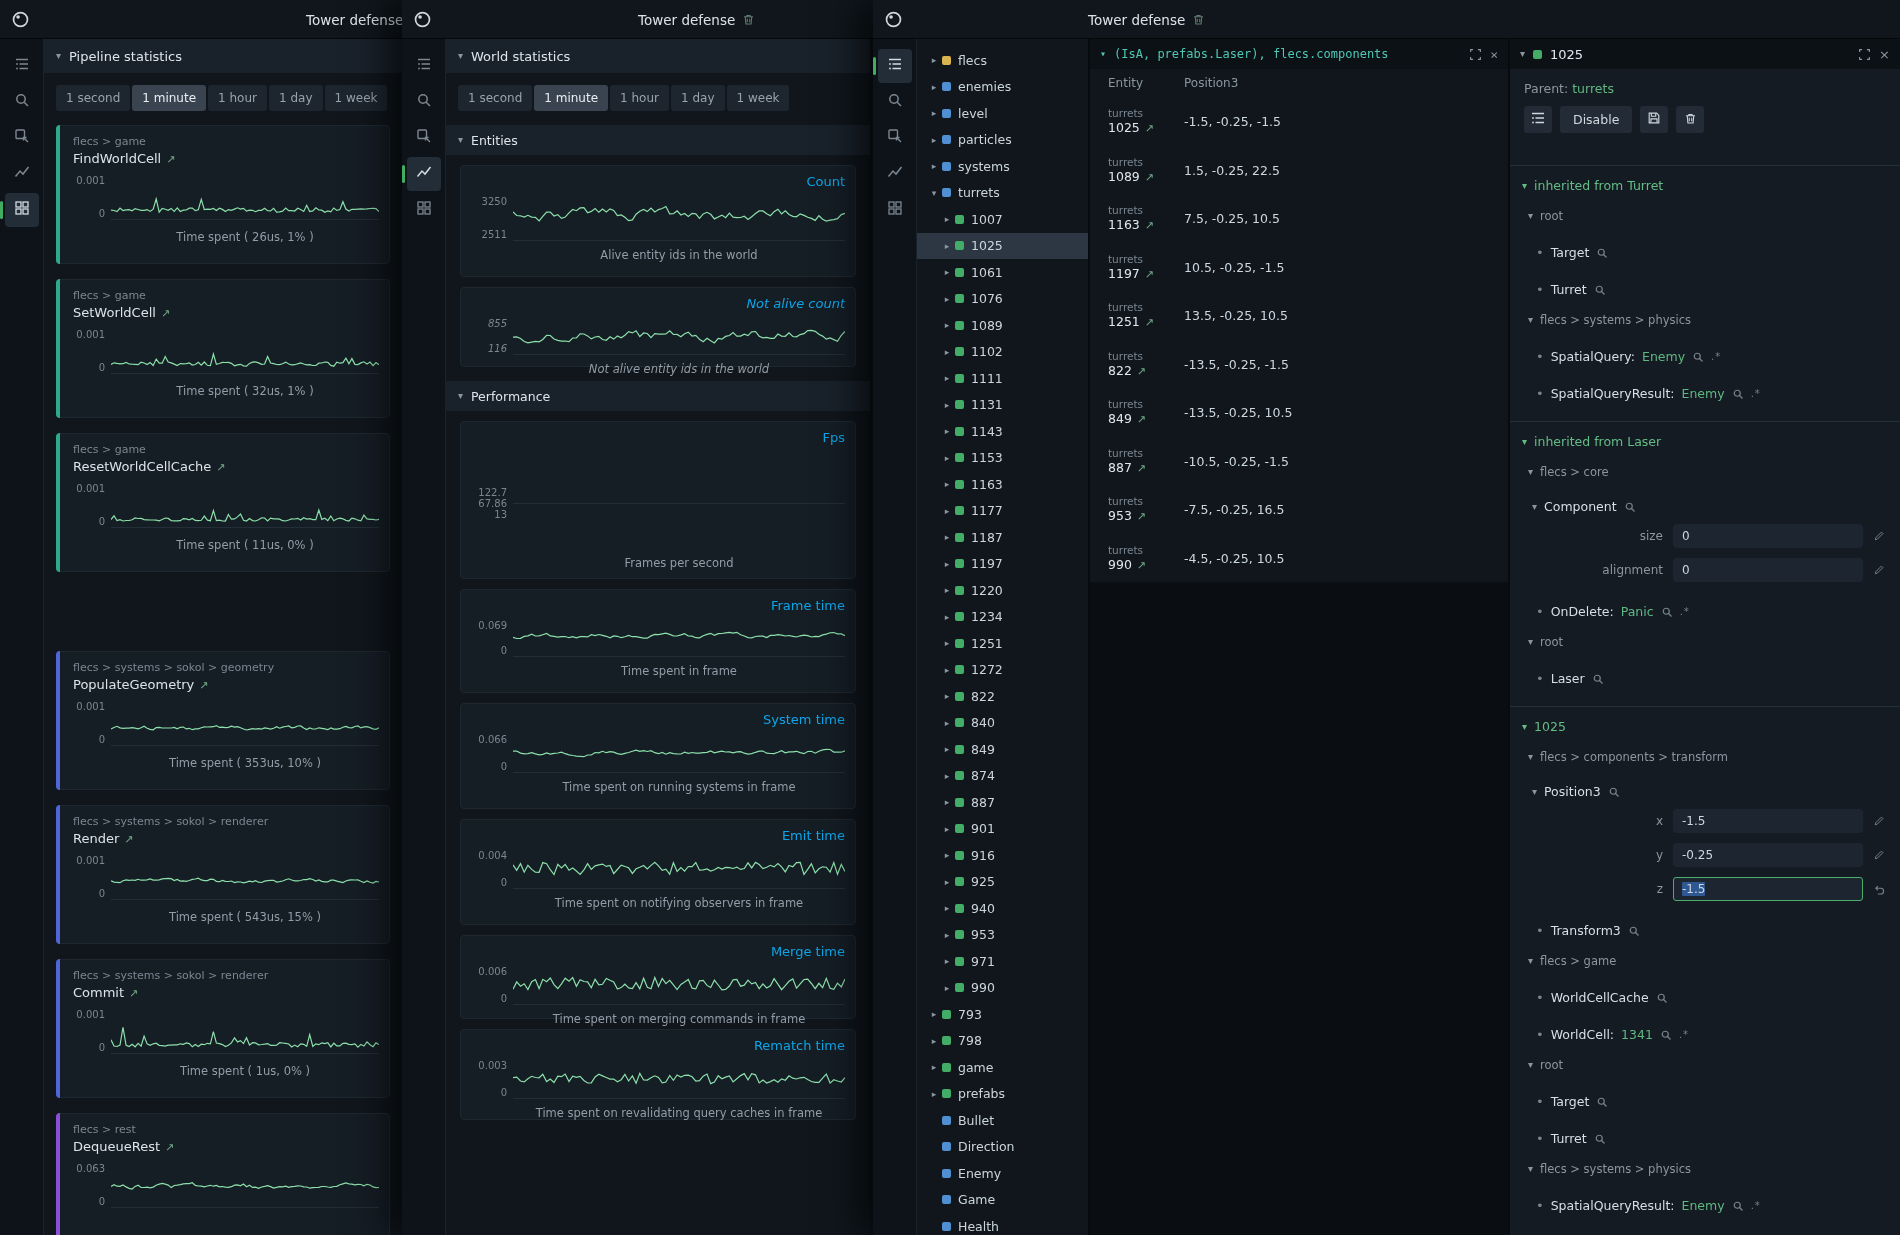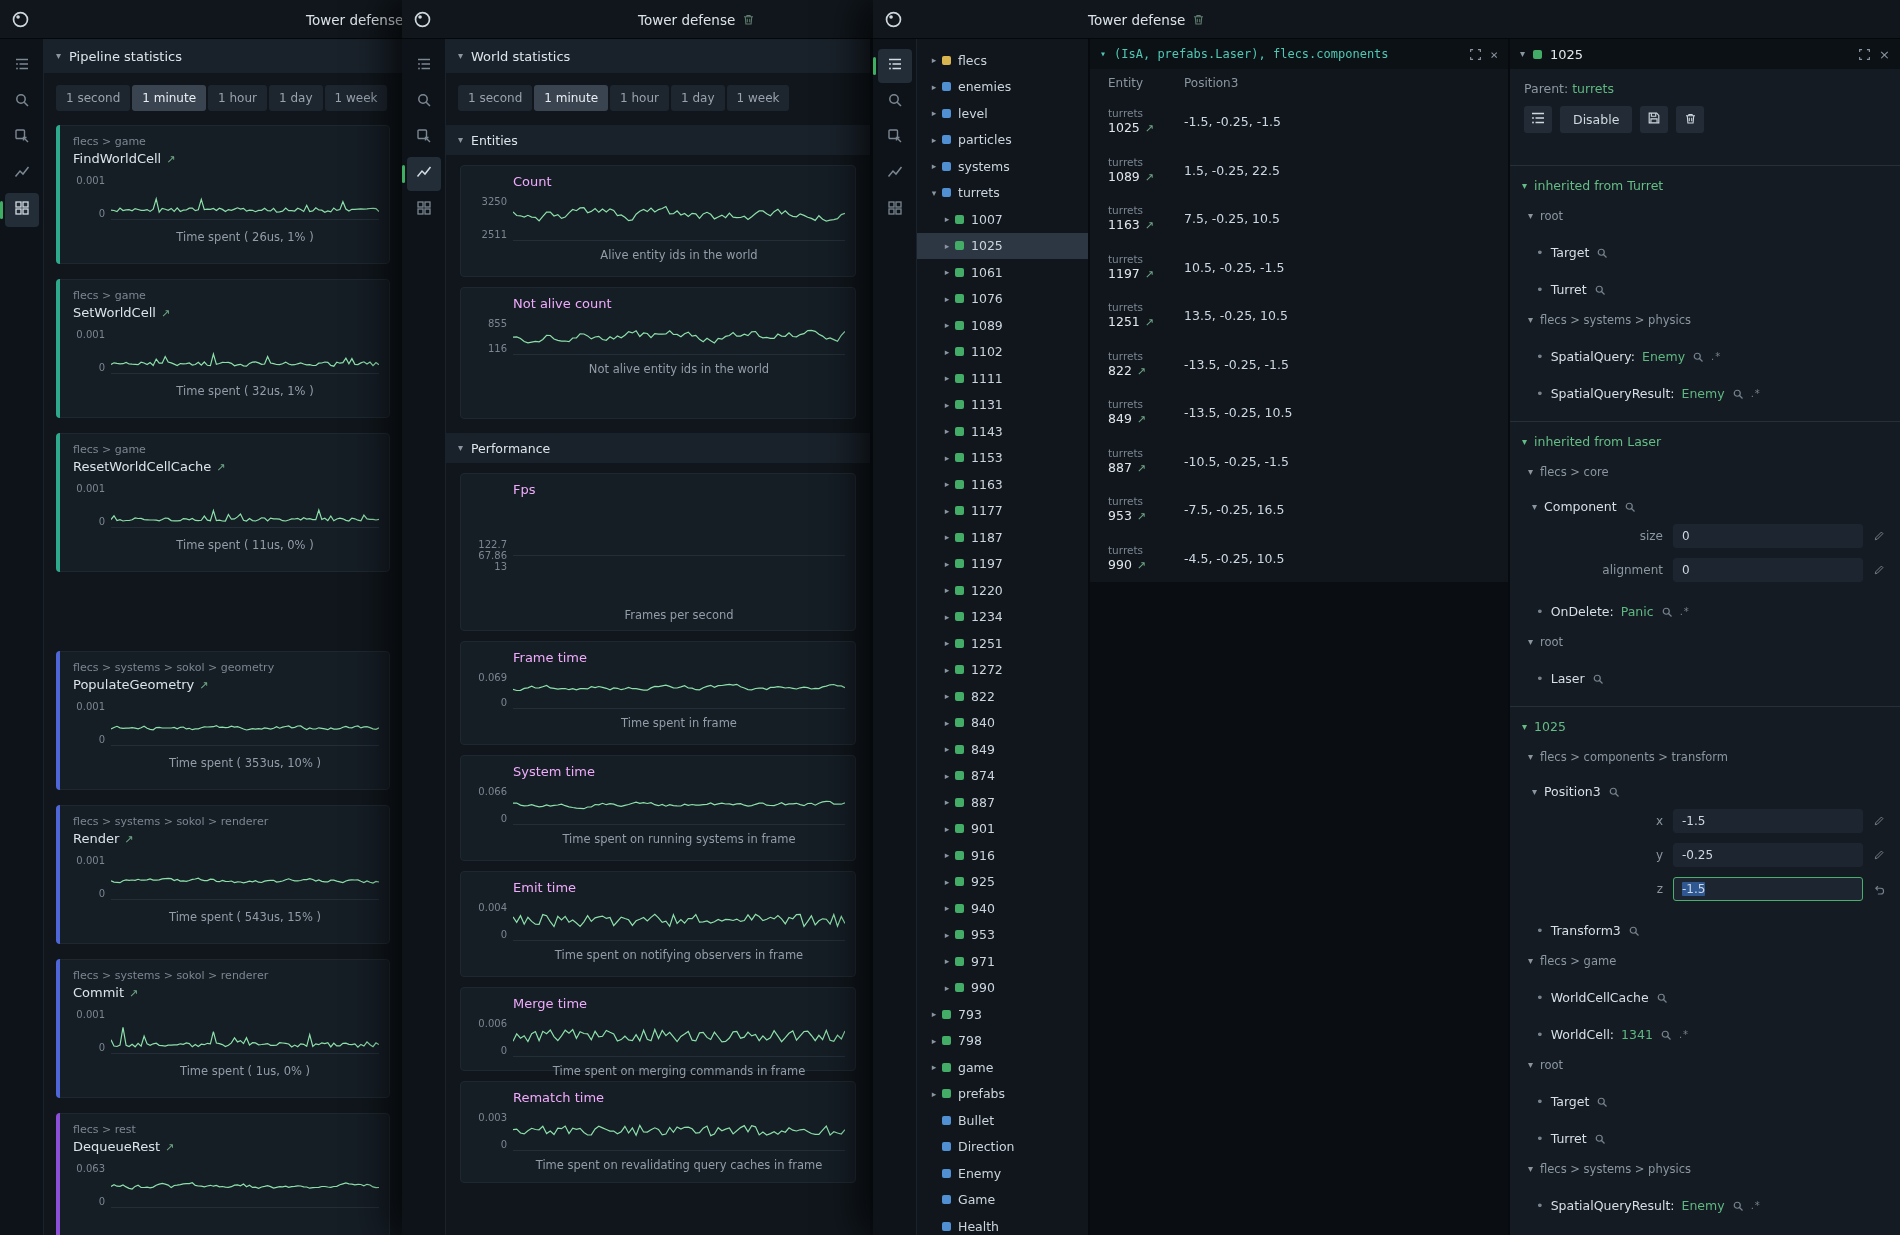--- a/index.html
+++ b/index.html
@@ -38,21 +38,21 @@
   .nm .lk,.qr2 .lk{color:#6fa584;font-size:11px;margin-left:5px}
   .plot{display:flex;margin-top:8px;height:46px}
   .ylabs{width:38px;display:flex;flex-direction:column;justify-content:space-between;align-items:flex-end;padding:1px 6px 1px 0;font-size:10px;color:#7b8691;flex-shrink:0}
   .lines{flex:1;position:relative;border-bottom:1px solid #242e38;overflow:hidden}
   .lines svg{position:absolute;left:0;top:0}
   .cap{font-size:11.5px;color:#929da8;text-align:center;margin-top:10px;padding-left:38px;white-space:nowrap}
   
   .sechead{height:30px;background:#19212a;display:flex;align-items:center;gap:8px;padding:0 12px;font-size:12.5px;color:#dde4ea;margin-top:14px}
   .wcards{display:flex;flex-direction:column;gap:10px;margin:10px 14px 0}
   .wcard{background:#151d25;border:1px solid #1f2830;border-radius:4px;padding:8px 10px;flex-shrink:0}
-  .wct{font-size:13px;color:#f0abfc;text-align:left;padding-left:42px;margin-bottom:6px;white-space:nowrap}
+  .wct{font-size:13px;color:#0ea5e9;text-align:right;padding-left:42px;margin-bottom:6px;white-space:nowrap}
   
   .tree{width:173px;background:#10161c;border-right:2px solid #070b0f;padding-top:8px;overflow:hidden;flex-shrink:0}
   .trow{height:26.5px;display:flex;align-items:center;font-size:12.5px;color:#ccd5dd;cursor:pointer;white-space:nowrap}
   .trow.selected{background:#2d3743}
   .tarrow{width:14px;text-align:center;color:#8a95a0;font-size:9px;flex-shrink:0}
   .tsq{width:9px;height:9px;border-radius:2px;margin:0 7px 0 1px;flex-shrink:0}
   
   .qpanel{width:420px;background:#10161c;border-right:2px solid #070b0f;display:flex;flex-direction:column;flex-shrink:0}
   .qhead{height:30px;background:#0c1116;display:flex;align-items:center;gap:8px;padding:0 10px;font-family:"DejaVu Sans Mono","Liberation Mono",monospace;font-size:12px;color:#4fc8b4;flex-shrink:0}
   .qhead .caret{color:#4fc8b4}
@@ -358,21 +358,21 @@
                     <span>2511</span>
                   </div>
                   <div class="lines">
                     <svg width="332" height="45">
                       <polyline points="0.0,16.8 3.7,20.5 7.5,20.8 11.2,22.0 14.9,20.3 18.7,22.1 22.4,22.3 26.1,25.9 29.8,21.4 33.6,17.0 37.3,17.1 41.0,21.0 44.8,19.7 48.5,23.4 52.2,22.1 56.0,17.8 59.7,14.5 63.4,15.7 67.1,12.9 70.9,12.6 74.6,17.7 78.3,16.4 82.1,13.6 85.8,17.3 89.5,14.0 93.3,17.0 97.0,13.9 100.7,15.5 104.4,20.6 108.2,19.9 111.9,22.3 115.6,25.6 119.4,24.9 123.1,19.2 126.8,16.3 130.6,14.4 134.3,16.6 138.0,13.1 141.8,17.0 145.5,14.6 149.2,13.5 152.9,11.5 156.7,18.9 160.4,18.7 164.1,15.9 167.9,20.0 171.6,18.5 175.3,21.5 179.1,18.4 182.8,18.8 186.5,23.4 190.2,18.9 194.0,17.3 197.7,19.3 201.4,23.9 205.2,22.0 208.9,20.1 212.6,22.7 216.4,18.2 220.1,22.1 223.8,22.6 227.6,22.5 231.3,21.2 235.0,24.5 238.7,21.7 242.5,18.6 246.2,15.9 249.9,15.9 253.7,18.8 257.4,20.7 261.1,16.7 264.9,14.2 268.6,18.9 272.3,15.9 276.0,19.5 279.8,21.3 283.5,21.8 287.2,18.9 291.0,20.4 294.7,22.2 298.4,23.4 302.2,25.4 305.9,20.7 309.6,24.2 313.3,26.0 317.1,25.2 320.8,24.6 324.5,23.6 328.3,19.6 332.0,18.4" fill="none" stroke="#8ce0aa" stroke-width="1.2"></polyline>
                     </svg>
                   </div>
                 </div>
                 <div class="cap" style="margin-top: 7px; padding-left: 42px;">Alive entity ids in the world</div>
               </div>
-              <div class="wcard" style="height: 132px;">
+              <div class="wcard" style="height: 80px; font-style: italic;">
                 <div class="wct">Not alive count</div>
                 <div class="plot" style="height: 38px; margin-top: 0px;">
                   <div class="ylabs" style="width: 42px;">
                     <span>855</span>
                     <span>116</span>
                   </div>
                   <div class="lines">
                     <svg width="332" height="37">
                       <polyline points="0.0,20.1 3.7,19.9 7.5,21.5 11.2,24.5 14.9,25.9 18.7,25.1 22.4,24.3 26.1,24.8 29.8,22.5 33.6,18.3 37.3,18.5 41.0,22.0 44.8,23.4 48.5,24.2 52.2,24.0 56.0,24.6 59.7,21.0 63.4,20.9 67.1,16.8 70.9,17.0 74.6,18.9 78.3,21.9 82.1,20.0 85.8,19.3 89.5,22.5 93.3,23.3 97.0,19.7 100.7,22.1 104.4,19.0 108.2,20.7 111.9,18.2 115.6,14.6 119.4,15.9 123.1,13.7 126.8,19.5 130.6,16.0 134.3,16.5 138.0,20.6 141.8,16.7 145.5,17.2 149.2,17.2 152.9,16.9 156.7,13.9 160.4,17.5 164.1,17.4 167.9,19.7 171.6,16.7 175.3,15.1 179.1,19.2 182.8,18.4 186.5,22.3 190.2,24.7 194.0,21.3 197.7,23.8 201.4,25.9 205.2,21.4 208.9,22.2 212.6,19.4 216.4,18.5 220.1,15.6 223.8,19.2 227.6,19.1 231.3,17.2 235.0,18.6 238.7,14.8 242.5,14.5 246.2,19.2 249.9,20.9 253.7,20.3 257.4,21.3 261.1,21.3 264.9,17.0 268.6,19.1 272.3,19.3 276.0,15.8 279.8,19.5 283.5,19.8 287.2,17.6 291.0,16.6 294.7,13.6 298.4,13.3 302.2,14.3 305.9,17.3 309.6,19.1 313.3,22.1 317.1,21.0 320.8,22.6 324.5,24.3 328.3,18.3 332.0,14.5" fill="none" stroke="#8ce0aa" stroke-width="1.2"></polyline>
                     </svg>
@@ -455,21 +455,21 @@
                     <span>0</span>
                   </div>
                   <div class="lines">
                     <svg width="332" height="39">
                       <polyline points="0.0,24.3 3.7,16.9 7.5,21.2 11.2,18.8 14.9,24.6 18.7,16.7 22.4,14.5 26.1,23.6 29.8,14.3 33.6,16.7 37.3,13.0 41.0,19.6 44.8,23.5 48.5,18.8 52.2,13.2 56.0,16.2 59.7,12.6 63.4,21.3 67.1,14.8 70.9,16.5 74.6,16.9 78.3,22.8 82.1,14.3 85.8,19.9 89.5,19.3 93.3,13.5 97.0,15.3 100.7,16.9 104.4,24.0 108.2,22.6 111.9,19.2 115.6,22.9 119.4,23.6 123.1,17.6 126.8,23.8 130.6,13.2 134.3,22.3 138.0,23.7 141.8,12.5 145.5,21.5 149.2,13.4 152.9,18.7 156.7,15.4 160.4,19.8 164.1,24.5 167.9,19.4 171.6,17.0 175.3,14.4 179.1,23.2 182.8,23.9 186.5,15.9 190.2,15.5 194.0,20.4 197.7,22.5 201.4,15.2 205.2,20.0 208.9,24.9 212.6,24.4 216.4,21.0 220.1,14.9 223.8,14.4 227.6,21.2 231.3,20.2 235.0,15.1 238.7,18.9 242.5,17.4 246.2,23.7 249.9,18.9 253.7,23.0 257.4,20.8 261.1,13.7 264.9,19.2 268.6,24.7 272.3,20.7 276.0,16.3 279.8,13.9 283.5,23.2 287.2,18.8 291.0,14.5 294.7,14.2 298.4,18.5 302.2,23.6 305.9,18.3 309.6,22.7 313.3,13.3 317.1,23.3 320.8,24.4 324.5,18.2 328.3,22.0 332.0,13.9" fill="none" stroke="#8ce0aa" stroke-width="1.2"></polyline>
                     </svg>
                   </div>
                 </div>
                 <div class="cap" style="margin-top: 7px; padding-left: 42px;">Time spent on merging commands in frame</div>
               </div>
-              <div class="wcard" style="height: 102px;">
+              <div class="wcard" style="height: 91px;">
                 <div class="wct">Rematch time</div>
                 <div class="plot" style="height: 40px; margin-top: 0px;">
                   <div class="ylabs" style="width: 42px;">
                     <span>0.003</span>
                     <span>0</span>
                   </div>
                   <div class="lines">
                     <svg width="332" height="39">
                       <polyline points="0.0,18.7 3.7,18.1 7.5,22.0 11.2,22.9 14.9,19.7 18.7,17.3 22.4,18.5 26.1,18.8 29.8,15.3 33.6,22.6 37.3,20.0 41.0,23.5 44.8,17.1 48.5,17.7 52.2,15.1 56.0,22.6 59.7,17.2 63.4,18.4 67.1,17.4 70.9,21.5 74.6,24.0 78.3,23.8 82.1,17.9 85.8,15.3 89.5,16.9 93.3,18.5 97.0,20.1 100.7,20.1 104.4,22.7 108.2,20.7 111.9,15.3 115.6,22.0 119.4,16.9 123.1,24.2 126.8,14.4 130.6,21.0 134.3,21.1 138.0,18.8 141.8,16.8 145.5,18.5 149.2,23.8 152.9,23.0 156.7,16.5 160.4,21.3 164.1,16.0 167.9,18.1 171.6,16.3 175.3,16.1 179.1,17.8 182.8,22.2 186.5,21.7 190.2,17.1 194.0,15.0 197.7,24.6 201.4,23.0 205.2,16.7 208.9,19.7 212.6,18.1 216.4,16.9 220.1,22.9 223.8,19.7 227.6,16.6 231.3,14.6 235.0,20.9 238.7,14.7 242.5,15.8 246.2,23.9 249.9,21.1 253.7,24.0 257.4,22.6 261.1,20.8 264.9,23.2 268.6,19.9 272.3,21.2 276.0,16.8 279.8,19.2 283.5,20.0 287.2,18.8 291.0,18.3 294.7,20.5 298.4,22.5 302.2,23.3 305.9,23.4 309.6,19.1 313.3,15.0 317.1,24.1 320.8,20.8 324.5,22.0 328.3,23.0 332.0,18.7" fill="none" stroke="#8ce0aa" stroke-width="1.2"></polyline>
                     </svg>

